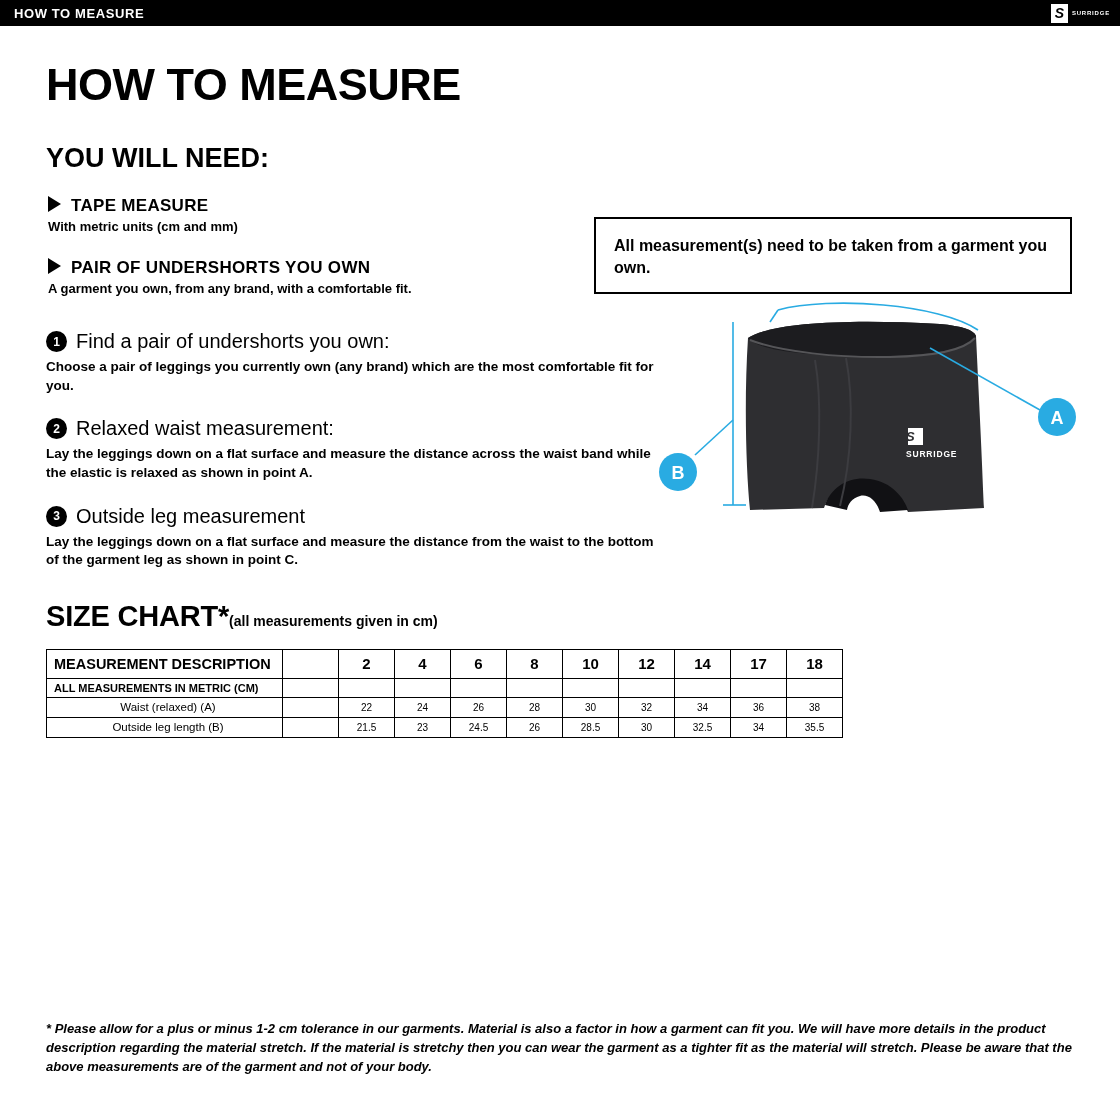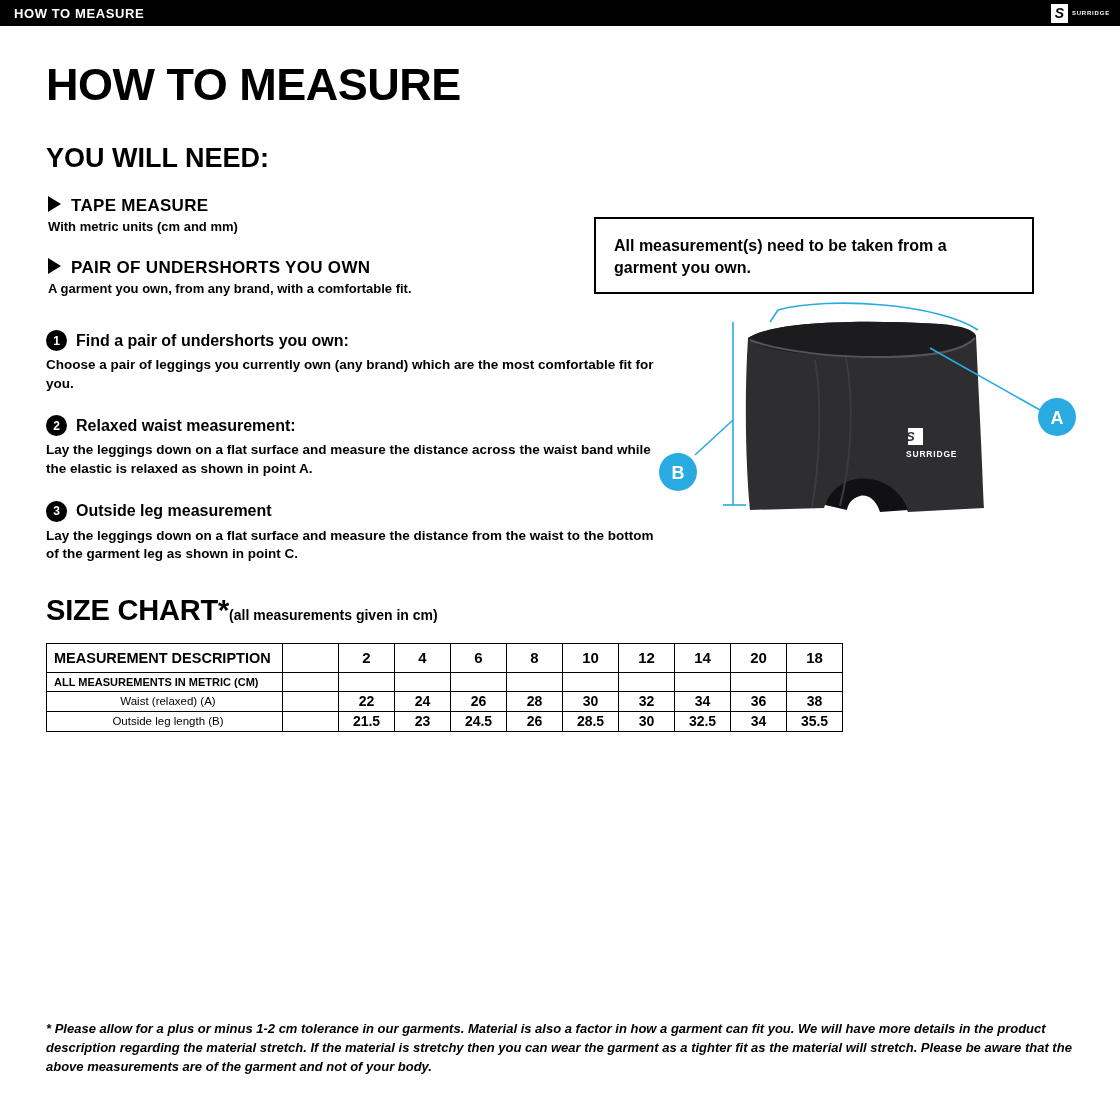--- a/index.html
+++ b/index.html
@@ -104,21 +104,21 @@
     font-weight: bold;
     margin-top: 3px;
     margin-left: 2px;
   }
 
   
   .callout {
     position: absolute;
     left: 594px;
     top: 155px;
-    width: 440px;
+    width: 478px;
     height: 77px;
     border: 2px solid #000;
     box-sizing: border-box;
     padding: 16px 18px;
   }
   .callout-text {
     font-size: 16px;
     font-weight: bold;
     line-height: 1.35;
   }
@@ -143,22 +143,22 @@
     background: #000;
     color: #fff;
     font-size: 12px;
     font-weight: bold;
     display: flex;
     align-items: center;
     justify-content: center;
     flex: none;
   }
   .step-title {
-    font-size: 16px;
-    font-weight: bold;
+    font-size: 20px;
+    font-weight: normal;
   }
   .step-body {
     font-size: 13.5px;
     font-weight: bold;
     line-height: 1.38;
     margin-top: 5px;
   }
 
   
   .garment {
@@ -214,22 +214,22 @@
     font-size: 15px;
   }
   table.size-table tr.head-row td.desc-col {
     font-size: 14.5px;
   }
   table.size-table tr.metric-row td {
     height: 18px;
     font-size: 11px;
   }
   table.size-table tr.data-row td {
-    font-weight: bold;
-    font-size: 14px;
+    font-weight: normal;
+    font-size: 10px;
     height: 19px;
   }
   table.size-table tr.data-row td.desc-col {
     font-weight: normal;
     font-size: 11.5px;
     text-align: center;
   }
 
   
   .footnote {
@@ -319,21 +319,21 @@
         <tr class="head-row">
           <td class="desc-col">MEASUREMENT DESCRIPTION</td>
           <td class="blank-col"></td>
           <td class="sz-col">2</td>
           <td class="sz-col">4</td>
           <td class="sz-col">6</td>
           <td class="sz-col">8</td>
           <td class="sz-col">10</td>
           <td class="sz-col">12</td>
           <td class="sz-col">14</td>
-          <td class="sz-col">20</td>
+          <td class="sz-col">17</td>
           <td class="sz-col">18</td>
         </tr>
         <tr class="metric-row">
           <td class="desc-col">ALL MEASUREMENTS IN METRIC (CM)</td>
           <td class="blank-col"></td>
           <td class="sz-col"></td>
           <td class="sz-col"></td>
           <td class="sz-col"></td>
           <td class="sz-col"></td>
           <td class="sz-col"></td>

